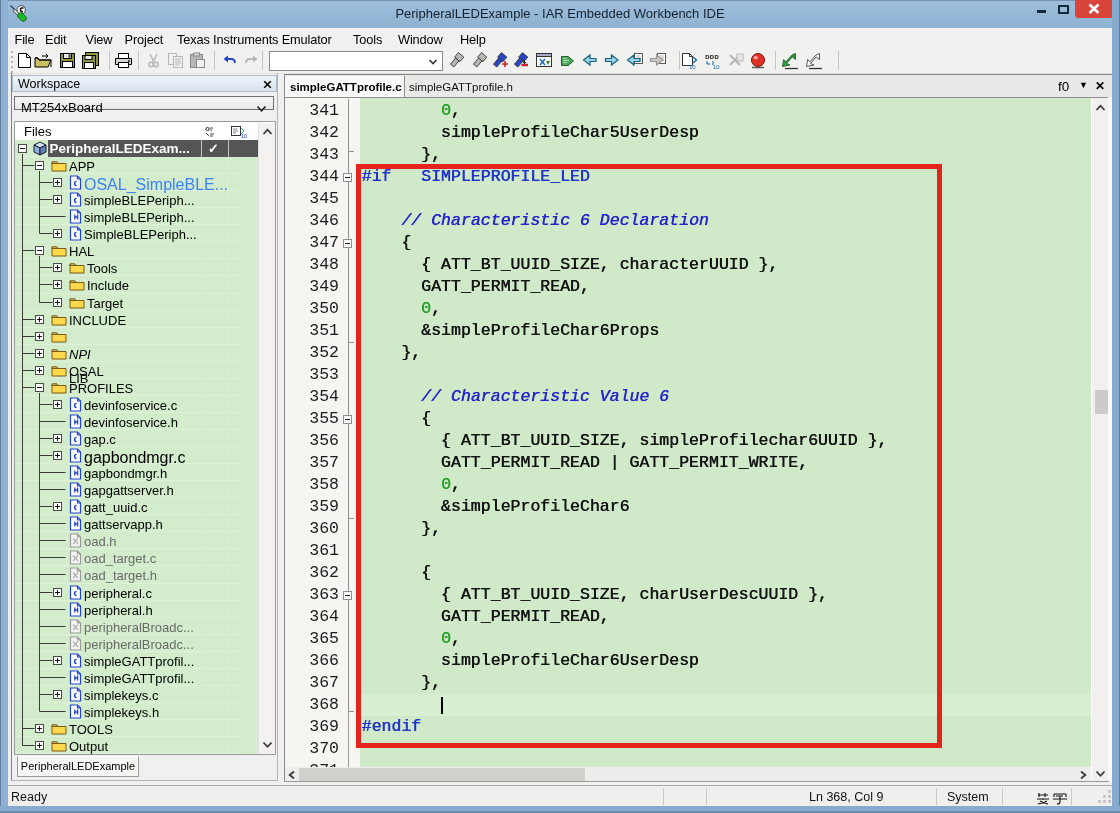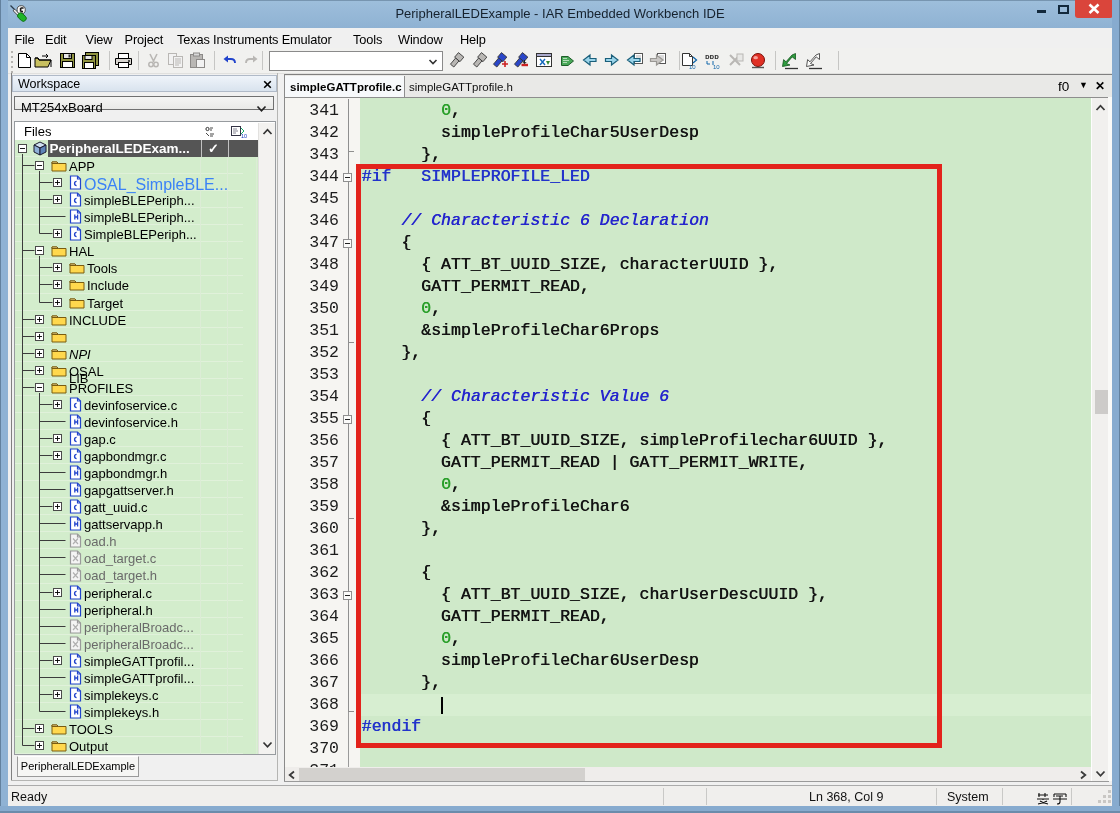--- a/index.html
+++ b/index.html
@@ -538,21 +538,21 @@
       <svg style="position:absolute;left:37.5px;top:311px" width="9" height="9" viewBox="0 0 9 9">
         <rect x="0.5" y="0.5" width="8" height="8" fill="#fff" stroke="#4a4a4a"></rect>
         <rect x="2" y="4.05" width="5" height="0.9" fill="#000"></rect>
         <rect x="4.05" y="2" width="0.9" height="5" fill="#000"></rect>
       </svg>
       <svg style="position:absolute;left:53.5px;top:308px" width="13" height="15" viewBox="0 0 13 15">
         <path d="M1.5 1 L8.5 1 L11.5 4 L11.5 14 L1.5 14 Z" fill="#fff" stroke="#2244cc" stroke-width="1.2"></path>
         <path d="M8.5 1 L8.5 4 L11.5 4" fill="none" stroke="#2244cc" stroke-width="1.2"></path>
         <path d="M7.6 6.4 Q5.6 6.4 5.6 8.5 Q5.6 10.6 7.6 10.6" stroke="#2244cc" stroke-width="1.4" fill="none"></path>
       </svg>
-      <div style="position:absolute;left:69.0px;top:308.5px;font-size:13px;color:#000;white-space:nowrap;">gapbondmgr.c</div>
+      <div style="position:absolute;left:69.0px;top:308.5px;font-size:16px;color:#000;white-space:nowrap;">gapbondmgr.c</div>
       <svg style="position:absolute;left:53.5px;top:325px" width="13" height="15" viewBox="0 0 13 15">
         <path d="M1.5 1 L8.5 1 L11.5 4 L11.5 14 L1.5 14 Z" fill="#fff" stroke="#2244cc" stroke-width="1.2"></path>
         <path d="M8.5 1 L8.5 4 L11.5 4" fill="none" stroke="#2244cc" stroke-width="1.2"></path>
         <path d="M5.8 5.5 L5.8 10.6 M8.6 5.5 L8.6 10.6 M5.8 8 L8.6 8" stroke="#2244cc" stroke-width="1.3" fill="none"></path>
       </svg>
       <div style="position:absolute;left:69.0px;top:325.5px;font-size:13px;color:#000;white-space:nowrap;">gapbondmgr.h</div>
       <svg style="position:absolute;left:53.5px;top:342px" width="13" height="15" viewBox="0 0 13 15">
         <path d="M1.5 1 L8.5 1 L11.5 4 L11.5 14 L1.5 14 Z" fill="#fff" stroke="#2244cc" stroke-width="1.2"></path>
         <path d="M8.5 1 L8.5 4 L11.5 4" fill="none" stroke="#2244cc" stroke-width="1.2"></path>
         <path d="M5.8 5.5 L5.8 10.6 M8.6 5.5 L8.6 10.6 M5.8 8 L8.6 8" stroke="#2244cc" stroke-width="1.3" fill="none"></path>

